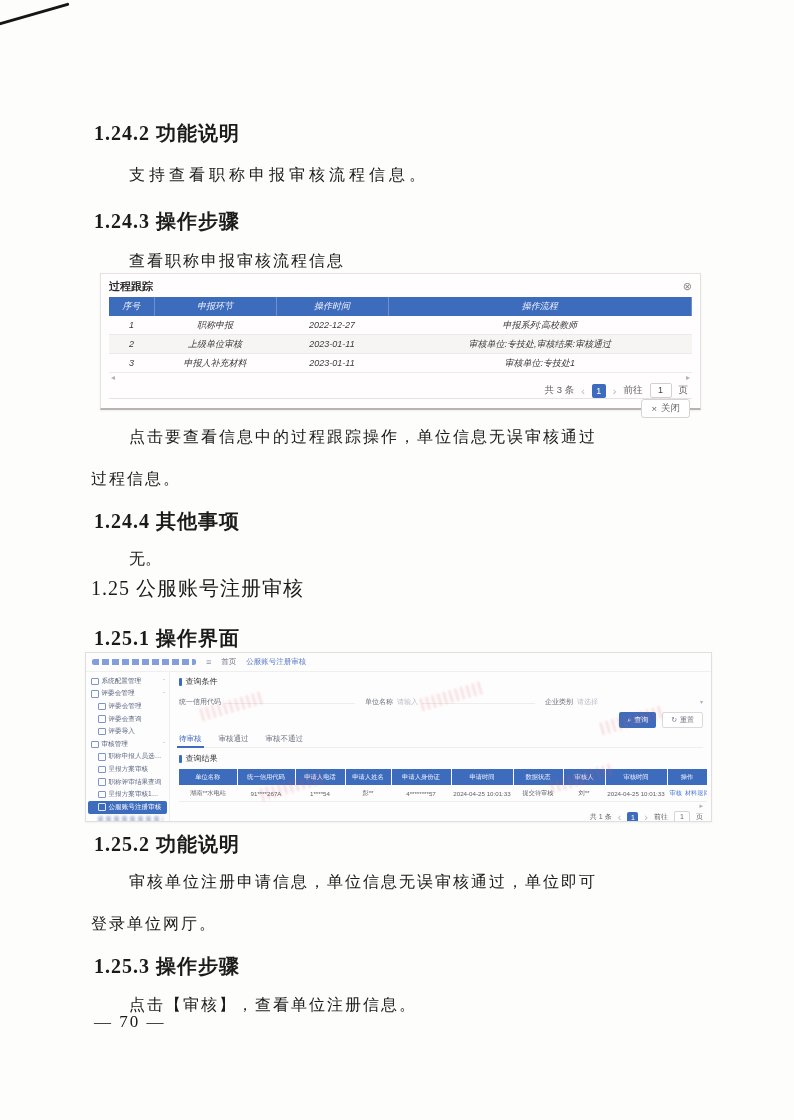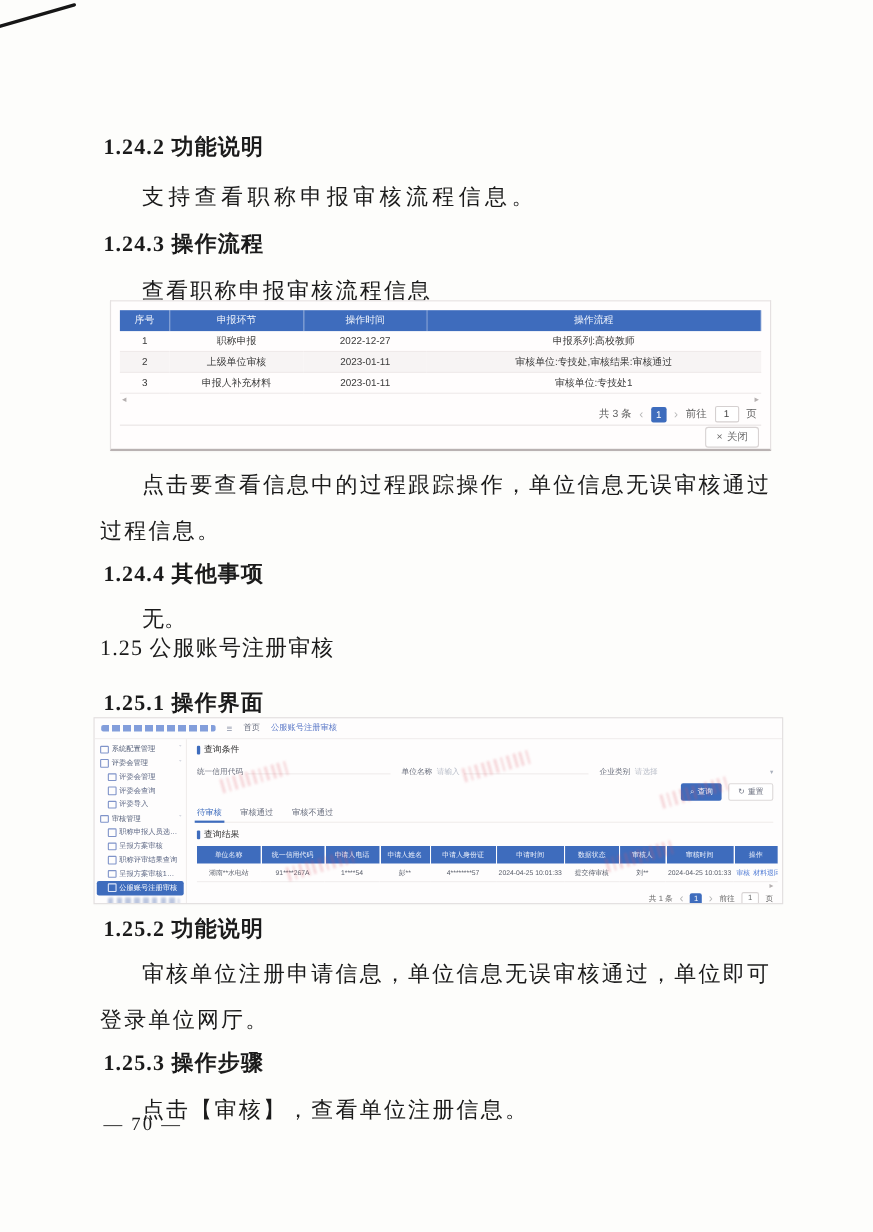--- a/index.html
+++ b/index.html
@@ -1,32 +1,32 @@
 <!DOCTYPE html>
 <html><head>
 <meta charset="utf-8">
 <style>
   html,body{margin:0;padding:0;background:#9a9a9a;}
   .sheet{position:relative;width:794px;height:1120px;margin:0 auto;background:#fdfdfb;
          overflow:hidden;font-family:"Liberation Serif",serif;color:#1b1b1b;}
   .scan-line{position:absolute;left:-6px;top:24px;width:78px;height:2.5px;background:#161616;
              transform:rotate(-16deg);transform-origin:left center;border-radius:2px;}
   .h{position:absolute;font-weight:700;font-size:20px;letter-spacing:1px;white-space:nowrap;}
-  .p{position:absolute;font-size:20px;white-space:nowrap;}
+  .p{position:absolute;font-size:16px;white-space:nowrap;}
   .pagenum{position:absolute;font-size:17px;letter-spacing:2px;}
 
   
   .shot1{position:absolute;left:100px;top:273px;width:601px;height:137px;background:#fffdfd;
          border:1px solid #e5e1e1;border-bottom:2px solid #b9b2b2;box-sizing:border-box;
          font-family:"Liberation Sans",sans-serif;display:flex;flex-direction:column;
          padding:5px 8px 0 8px;box-shadow:0 1px 2px rgba(0,0,0,.06);}
   .s1-head{display:flex;justify-content:space-between;align-items:center;height:16px;}
   .s1-title{font-size:11px;font-weight:700;color:#2b2b2b;}
   .s1-close{font-size:11px;color:#8a8a8a;line-height:1;cursor:default;}
-  .s1-table{width:100%;border-collapse:collapse;table-layout:fixed;margin-top:3px;}
+  .s1-table{width:100%;border-collapse:collapse;table-layout:fixed;margin-top:3px;font-style:italic;}
   .s1-table th{background:#3e6cbd;color:#eef2fb;font-size:9px;font-weight:400;height:17px;
                border-right:1px solid rgba(255,255,255,.25);}
   .s1-table td{font-size:9px;color:#3a3a3a;height:16px;text-align:center;
                border-bottom:1px solid #efeaea;}
   .s1-table tr.alt td{background:#f7f4f4;}
   .c0{width:45px;} .c1{width:122px;} .c2{width:112px;}
   .s1-scroll{display:flex;justify-content:space-between;color:#b5b0b0;font-size:8px;height:10px;
              line-height:10px;padding:0 2px;}
   .s1-pager{display:flex;justify-content:flex-end;align-items:center;gap:7px;height:22px;
             font-size:9.5px;color:#5f5f5f;padding-right:4px;}
@@ -97,24 +97,28 @@
       pointer-events:none;}
 </style>
 </head>
 <body>
 
 <div class="sheet">
   <div class="scan-line"></div>
 
   <div class="h" style="left:94px;top:120px">1.24.2 功能说明</div>
   <div class="p" style="left:129px;top:165px;letter-spacing:4px">支持查看职称申报审核流程信息。</div>
-  <div class="h" style="left:94px;top:208px">1.24.3 操作流程</div>
+  <div class="h" style="left:94px;top:208px">1.24.3 操作步骤</div>
   <div class="p" style="left:129px;top:251px;letter-spacing:2px">查看职称申报审核流程信息</div>
 
   <div class="shot1">
+    <div class="s1-head">
+      <span class="s1-title">过程跟踪</span>
+      <span class="s1-close">⊗</span>
+    </div>
     <table class="s1-table">
       <colgroup>
           <col class="c0">
           <col class="c1">
           <col class="c2">
           <col>
         </colgroup>
       <thead>
         <tr>
           <th>序号</th>

